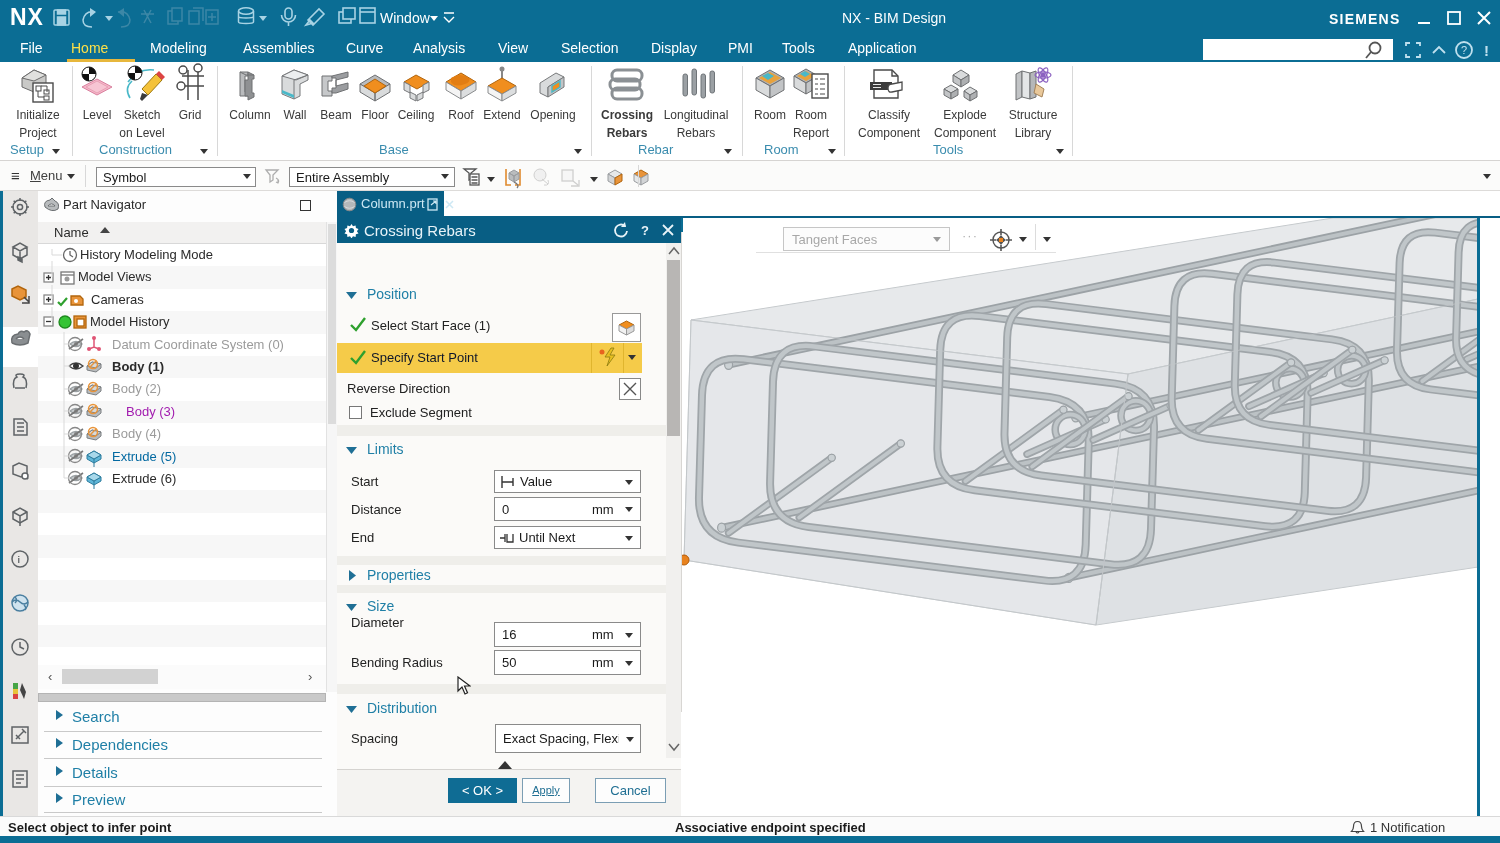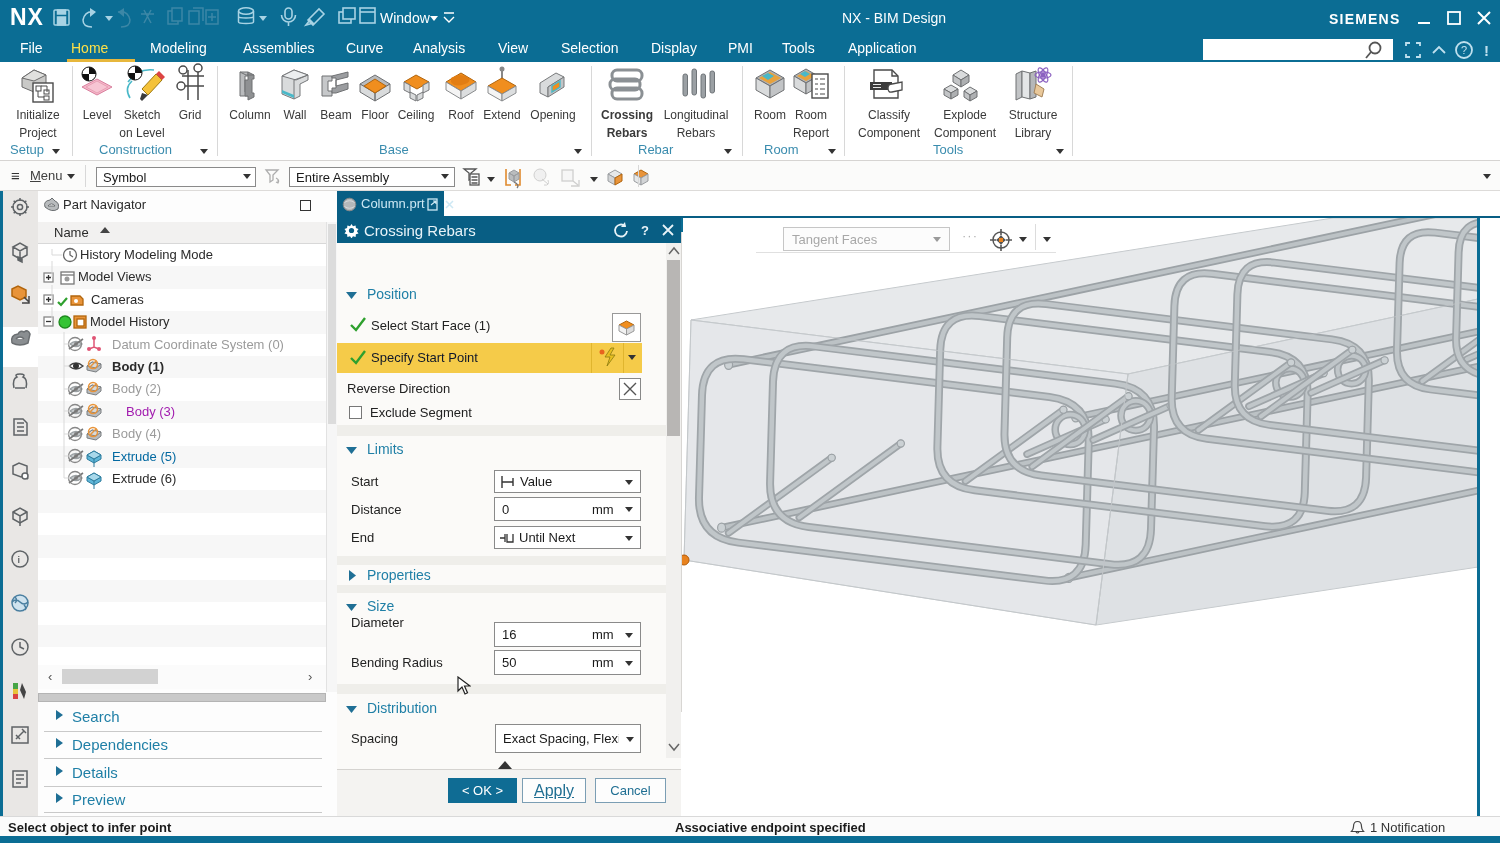--- a/index.html
+++ b/index.html
@@ -675,21 +675,21 @@
 <div class="abs" style="left:14px;top:513px;font-size:13px;color:#222;">Spacing</div>
 <div class="abs combo" style="left:158px;top:506px;width:146px;height:29px;">
  <span style="position:absolute;left:7px;top:6px;white-space:nowrap;overflow:hidden;width:116px;">Exact Spacing, Flexi</span>
  <span class="caret" style="position:absolute;right:6px;top:12px;"></span>
 </div>
 <svg class="abs" style="left:160px;top:542px;" width="16" height="10" viewBox="0 0 16 10">
       <path d="M1 9 h14 l-7 -8 z" fill="#333"></path>
     </svg>
 <div class="abs" style="left:0;top:551px;width:344px;height:47px;background:#f4f3f1;border-top:1px solid #d5d3d0;"></div>
 <div class="abs" style="left:111px;top:560px;width:69px;height:25px;background:#0f6c94;color:#fff;font-size:13px;text-align:center;line-height:25px;">&lt; OK &gt;</div>
-<div class="abs" style="left:185px;top:560px;width:64px;height:25px;background:#fdfdfd;border:1px solid #7b9eb4;color:#1f6e92;font-size:16px;text-align:center;line-height:23px;text-decoration:underline;">Apply</div>
+<div class="abs" style="left:185px;top:560px;width:48px;height:25px;background:#fdfdfd;border:1px solid #7b9eb4;color:#1f6e92;font-size:11px;text-align:center;line-height:23px;text-decoration:underline;">Apply</div>
 <div class="abs" style="left:258px;top:560px;width:71px;height:25px;background:#fdfdfd;border:1px solid #7b9eb4;color:#1f6e92;font-size:13px;text-align:center;line-height:23px;">Cancel</div>
 <div class="abs" style="left:329px;top:25px;width:15px;height:515px;background:#f1f0ee;"></div>
 <svg class="abs" style="left:331px;top:28px;" width="12" height="10" viewBox="0 0 12 10">
       <path d="M1 8 l5 -6 l5 6" fill="none" stroke="#666" stroke-width="1.5"></path>
     </svg>
 <div class="abs" style="left:330px;top:42px;width:13px;height:176px;background:#b8b6b4;"></div>
 <svg class="abs" style="left:331px;top:524px;" width="12" height="10" viewBox="0 0 12 10">
       <path d="M1 2 l5 6 l5 -6" fill="none" stroke="#666" stroke-width="1.5"></path>
     </svg>
 <svg class="abs" style="left:120px;top:458px;" width="14" height="20" viewBox="0 0 14 20">

